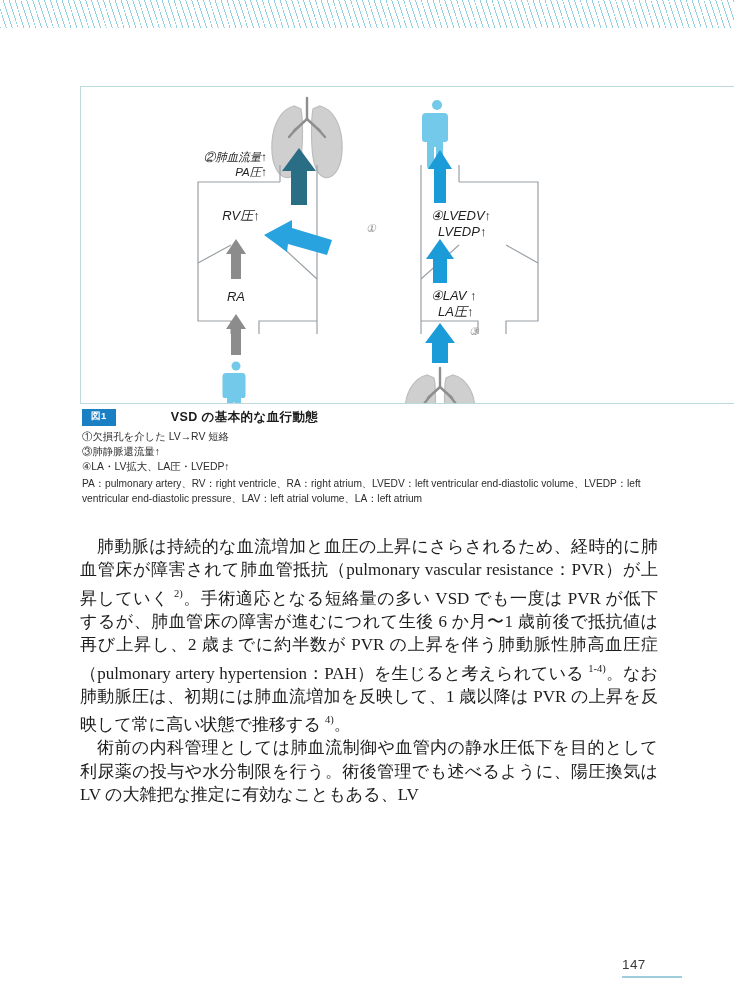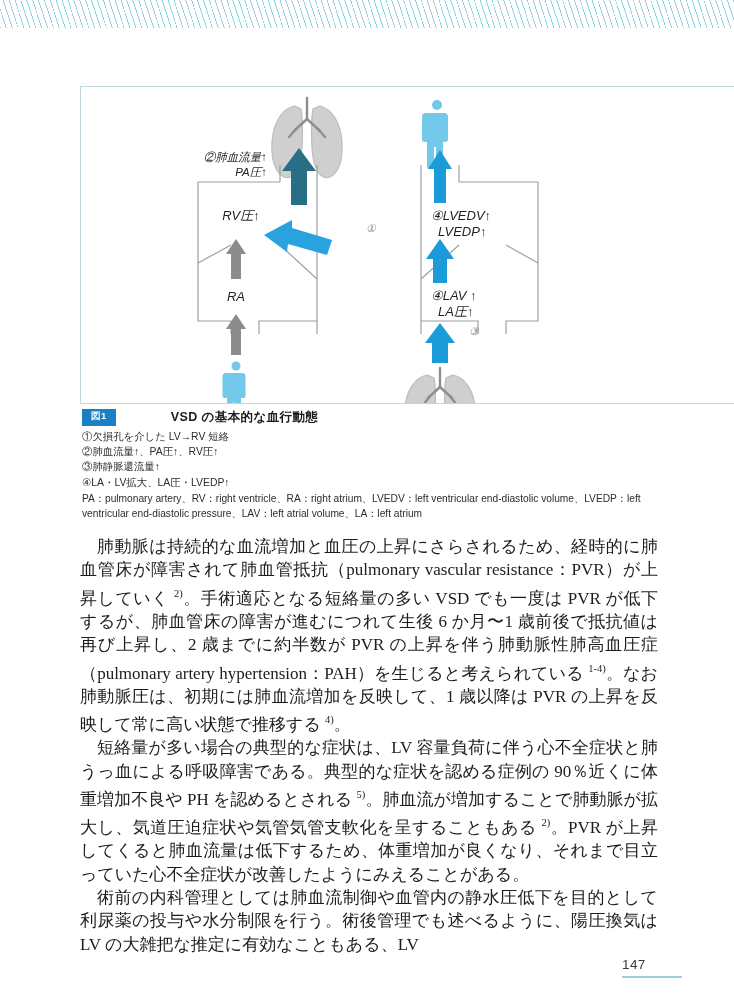--- a/index.html
+++ b/index.html
@@ -307,28 +307,26 @@
     </g>
   </svg>
 </div>
 
 <div class="fig-caption-wrap">
   <div class="fig-title-row">
     <span class="fig-badge">図1</span>
     <span class="fig-title">VSD の基本的な血行動態</span>
   </div>
   <div class="fig-note">①欠損孔を介した LV→RV 短絡</div>
-  <div class="fig-note">②肺血流量↑、PA圧↑、RV圧↑</div>
   <div class="fig-note">③肺静脈還流量↑</div>
   <div class="fig-note">④LA・LV拡大、LA圧・LVEDP↑</div>
   <div class="fig-abbr">PA：pulmonary artery、RV：right ventricle、RA：right atrium、LVEDV：left ventricular end-diastolic volume、LVEDP：left ventricular end-diastolic pressure、LAV：left atrial volume、LA：left atrium</div>
 </div>
 
 <div class="body-text">
   <p>肺動脈は持続的な血流増加と血圧の上昇にさらされるため、経時的に肺血管床が障害されて肺血管抵抗（pulmonary vascular resistance：PVR）が上昇していく <sup>2)</sup>。手術適応となる短絡量の多い VSD でも一度は PVR が低下するが、肺血管床の障害が進むにつれて生後 6 か月〜1 歳前後で抵抗値は再び上昇し、2 歳までに約半数が PVR の上昇を伴う肺動脈性肺高血圧症（pulmonary artery hypertension：PAH）を生じると考えられている <sup>1-4)</sup>。なお肺動脈圧は、初期には肺血流増加を反映して、1 歳以降は PVR の上昇を反映して常に高い状態で推移する <sup>4)</sup>。</p>
-  <p>短絡量が多い場合の典型的な症状は、LV 容量負荷に伴う心不全症状と肺うっ血による呼吸障害である。典型的な症状を認める症例の 90％近くに体重増加不良や PH を認めるとされる <sup>5)</sup>。肺血流が増加することで肺動脈が拡大し、気道圧迫症状や気管気管支軟化を呈することもある <sup>2)</sup>。PVR が上昇してくると肺血流量は低下するため、体重増加が良くなり、それまで目立っていた心不全症状が改善したようにみえることがある。</p>
   <p>術前の内科管理としては肺血流制御や血管内の静水圧低下を目的として利尿薬の投与や水分制限を行う。術後管理でも述べるように、陽圧換気は LV の大雑把な推定に有効なこともある、LV</p>
 </div>
 
 <div class="page-num">
   <div class="num">147</div>
   <div class="rule"></div>
 </div>
 
 </body></html>

